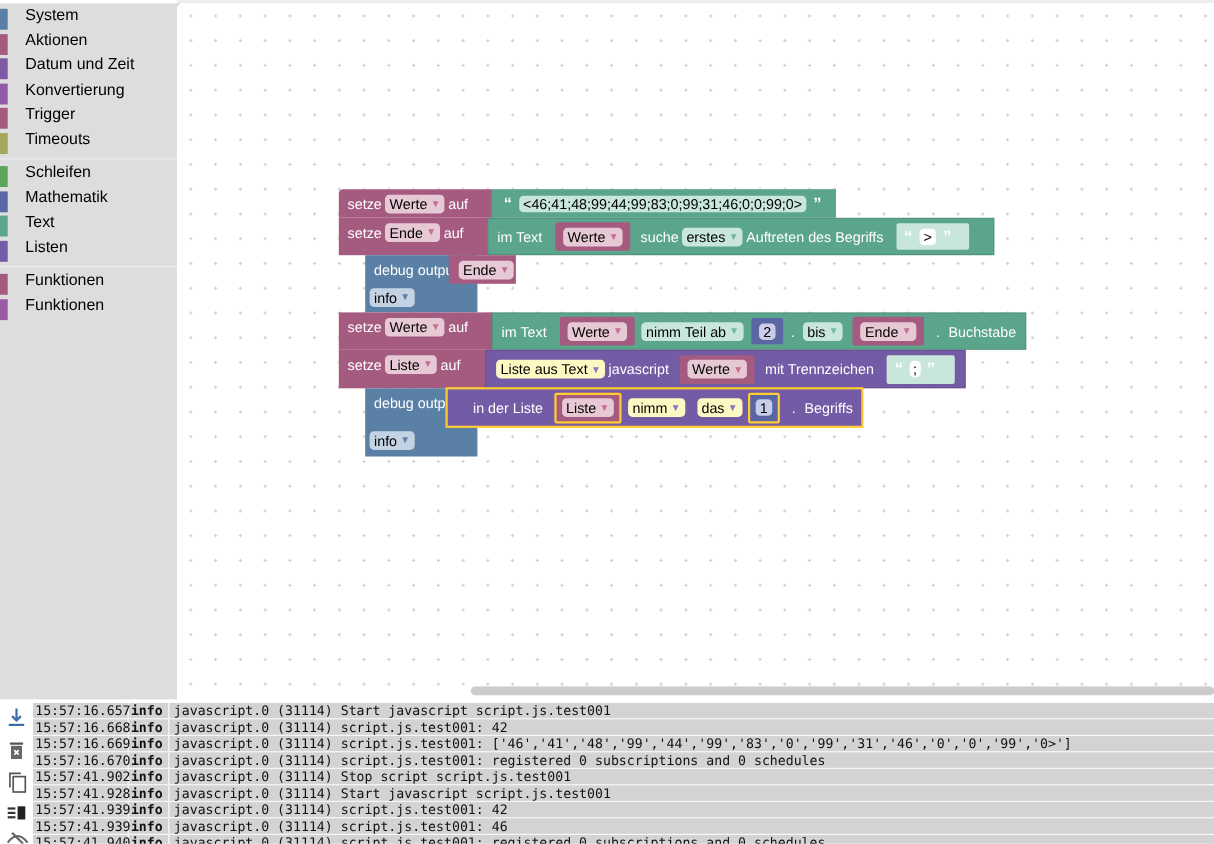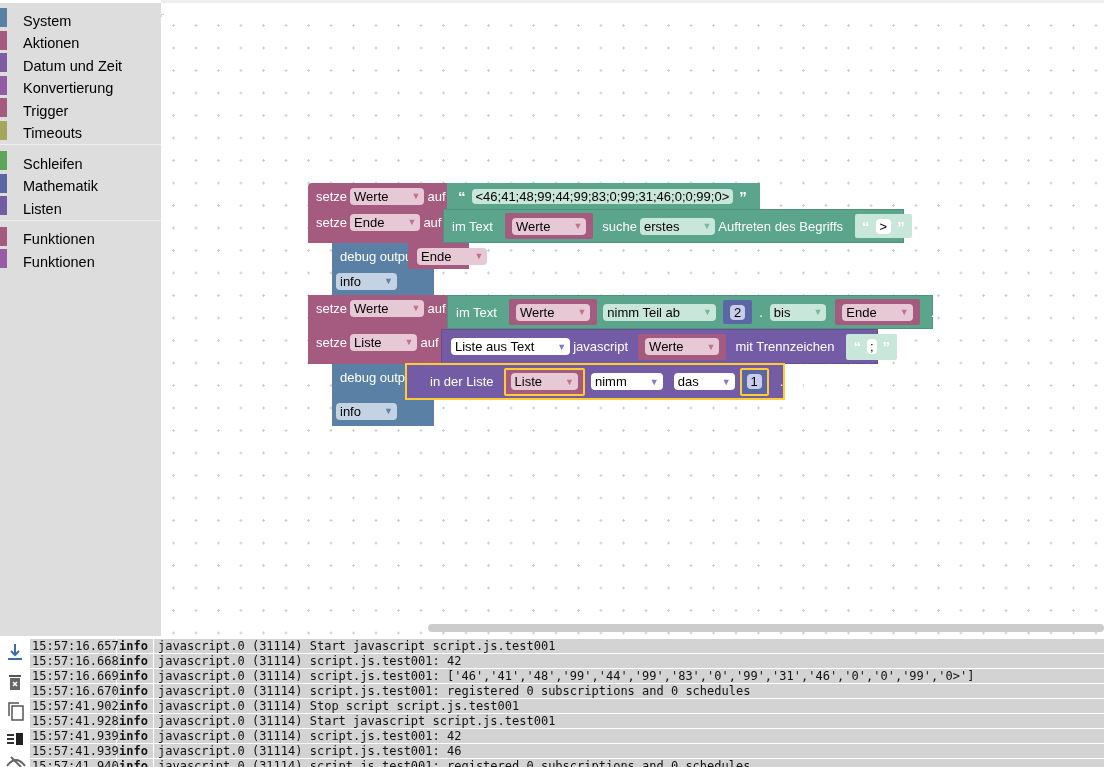--- a/index.html
+++ b/index.html
@@ -1,49 +1,49 @@
 <!DOCTYPE html>
 <html><head>
 <meta charset="utf-8">
 <style>
   * { box-sizing: border-box; margin: 0; padding: 0; }
   html, body { width: 1104px; height: 767px; overflow: hidden; background: #ffffff; font-family: "Liberation Sans", sans-serif; }
   #root { position: relative; width: 1104px; height: 767px; }
 
   
   #toolbox { position: absolute; left: 0; top: 3px; width: 161px; height: 633px; background: #dddddd; }
-  .tb-item { position: relative; height: 22.5px; display: flex; align-items: flex-end; font-size: 14.5px; color: #000; cursor: pointer; }
+  .tb-item { position: relative; height: 22.5px; display: flex; align-items: flex-start; font-size: 14.5px; color: #000; cursor: pointer; }
   .tb-item .swatch { position: absolute; left: 0; top: 2px; width: 7px; height: 19px; }
   .tb-item .lbl { margin-left: 23px; }
   .tb-sep { height: 1px; background: #eeeeee; margin: 3px 0 4px 0; }
 
   
-  #workspace { position: absolute; left: 161px; top: 14px; width: 943px; height: 633px; background-color: #fff;
+  #workspace { position: absolute; left: 161px; top: 3px; width: 943px; height: 633px; background-color: #fff;
     background-image:
       linear-gradient(#d4d4d4, #d4d4d4),
       linear-gradient(#d4d4d4, #d4d4d4);
     background-size: 1px 3px, 3px 1px;
     background-repeat: no-repeat;
     overflow: hidden;
     text-decoration: underline;
   }
   #grid { position: absolute; left: 0; top: 0; width: 100%; height: 100%; }
   #topline { position: absolute; left: 161px; top: 0; width: 943px; height: 3px; background: #eeeeee; }
 
   .blk { position: absolute; font-size: 13px; color: #fff; }
   .row { display: flex; align-items: center; white-space: nowrap; }
   .txt { color: #fff; }
-  .field { display: inline-flex; align-items: center; border-radius: 4px; padding: 1px 4px; margin: 0 3px; font-size: 13px; color: #000; cursor: pointer; gap: 20px; }
+  .field { display: inline-flex; align-items: center; border-radius: 4px; padding: 1px 4px; margin: 0 3px; font-size: 13px; color: #000; cursor: pointer; }
   .field .arr { font-size: 9px; margin-left: 3px; }
 
   .f-var { background: #e7c8d5; }
   .f-var .arr { color: #c56f91; }
   .f-text { background: #c8e6da; }
   .f-text .arr { color: #74b99d; }
-  .f-list { background: #ffffff; }
+  .f-list { background: #fef9c3; }
   .f-list .arr { color: #8b76c0; }
   .f-dbg { background: #c4d3e3; }
   .f-dbg .arr { color: #5d80a7; }
   .f-num { background: #c9cde9; }
 
   .c-var { background: #a55b80; }
   .c-text { background: #5ba58c; }
   .c-list { background: #745ba5; }
   .c-dbg { background: #5b80a5; margin-left: 24px; }
   .c-math { background: #5b67a5; }
@@ -97,20 +97,24 @@
         <span class="lbl">Timeouts</span>
       </div>
       <div class="tb-sep"></div>
       <div class="tb-item">
         <span class="swatch" style="background: rgb(91, 165, 91);"></span>
         <span class="lbl">Schleifen</span>
       </div>
       <div class="tb-item">
         <span class="swatch" style="background: rgb(91, 103, 165);"></span>
         <span class="lbl">Mathematik</span>
+      </div>
+      <div class="tb-item">
+        <span class="swatch" style="background: rgb(91, 165, 140);"></span>
+        <span class="lbl">Text</span>
       </div>
       <div class="tb-item">
         <span class="swatch" style="background: rgb(116, 91, 165);"></span>
         <span class="lbl">Listen</span>
       </div>
       <div class="tb-sep"></div>
       <div class="tb-item">
         <span class="swatch" style="background: rgb(165, 91, 128);"></span>
         <span class="lbl">Funktionen</span>
       </div>

